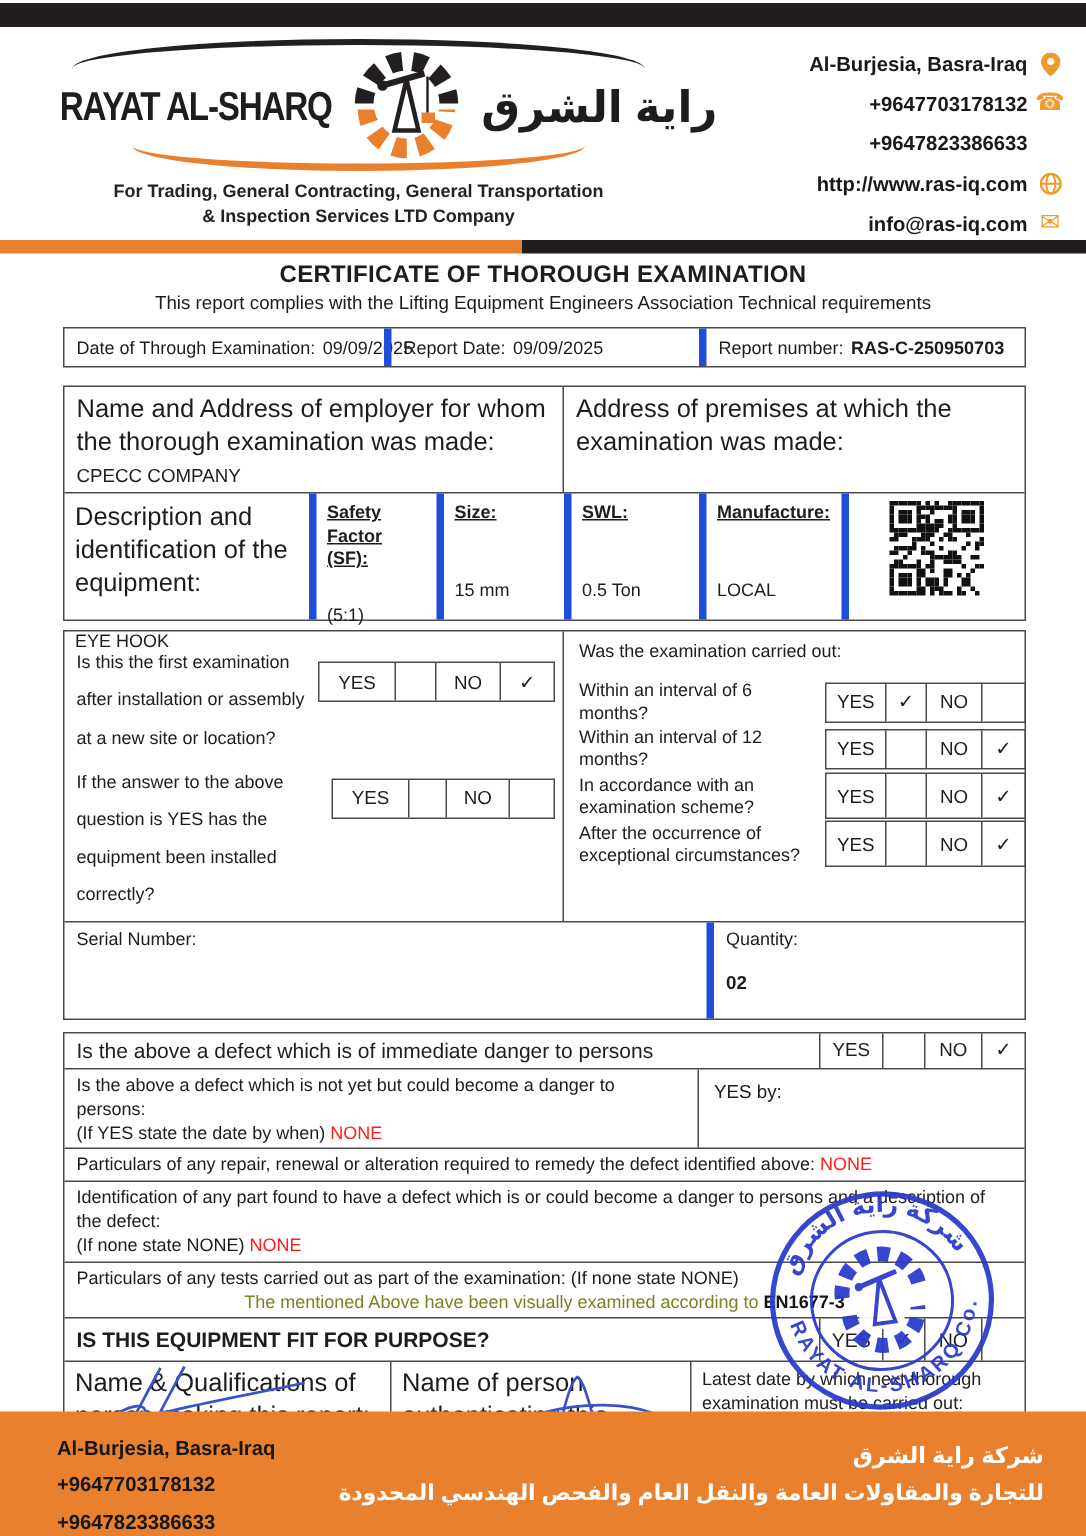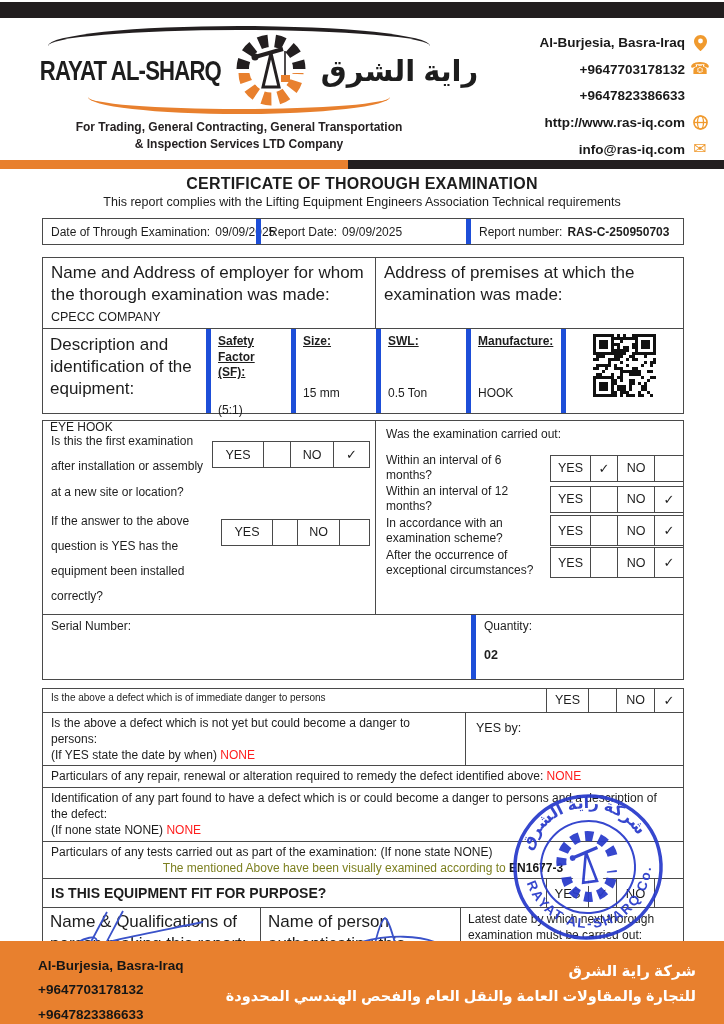--- a/index.html
+++ b/index.html
@@ -73,21 +73,21 @@
   .it+.it{margin-top:1px}
   .it.tall .mini{height:31px}
 
   .serial{display:flex;height:65px}
   .serial>div{padding:4px 8px}
   .s1{width:428px}.s2{width:100px}.s3{flex:1}
   .sval{font-weight:bold;font-size:12.5px;margin-top:14px}
   .s3 .sval{margin-top:8px;width:100px;line-height:1.3}
 
   .rowD{display:flex;height:23px;align-items:stretch}
-  .d-text{flex:1;padding:3px 0 0 8px;font-size:10px}
+  .d-text{flex:1;padding:3px 0 0 8px;font-size:14px}
   .mini2{width:137px;display:flex}
   .mini2 .cb+.cb{border-left:1px solid #4a4a4a}
   .mini2 .cb:first-child{border-left:1px solid #4a4a4a}
 
   .rowY{display:flex;min-height:33px}
   .y-left{width:423px;padding:2px 8px;line-height:1.35}
   .y-right{flex:1;padding:8px 0 0 10px;font-size:12.5px}
   .red{color:#ff1d1d}
   .rowR{padding:3px 8px;height:22px}
   .rowI{padding:2px 8px;min-height:33px;line-height:1.35}
@@ -235,21 +235,21 @@
         <div class="e3 bl">
           <div class="ulab">Size:</div>
           <div class="eval" style="margin-top:36px">15 mm</div>
         </div>
         <div class="e4 bl">
           <div class="ulab">SWL:</div>
           <div class="eval" style="margin-top:36px">0.5 Ton</div>
         </div>
         <div class="e5 bl">
           <div class="ulab">Manufacture:</div>
-          <div class="eval" style="margin-top:36px">HOOK</div>
+          <div class="eval" style="margin-top:36px">LOCAL</div>
         </div>
         <div class="e6 bl">
           <div class="qr" id="qr" style="width: 63px; height: 63px;">
               <i style="left:0px;top:0px"></i>
               <i style="left:3px;top:0px"></i>
               <i style="left:6px;top:0px"></i>
               <i style="left:9px;top:0px"></i>
               <i style="left:12px;top:0px"></i>
               <i style="left:15px;top:0px"></i>
               <i style="left:18px;top:0px"></i>

